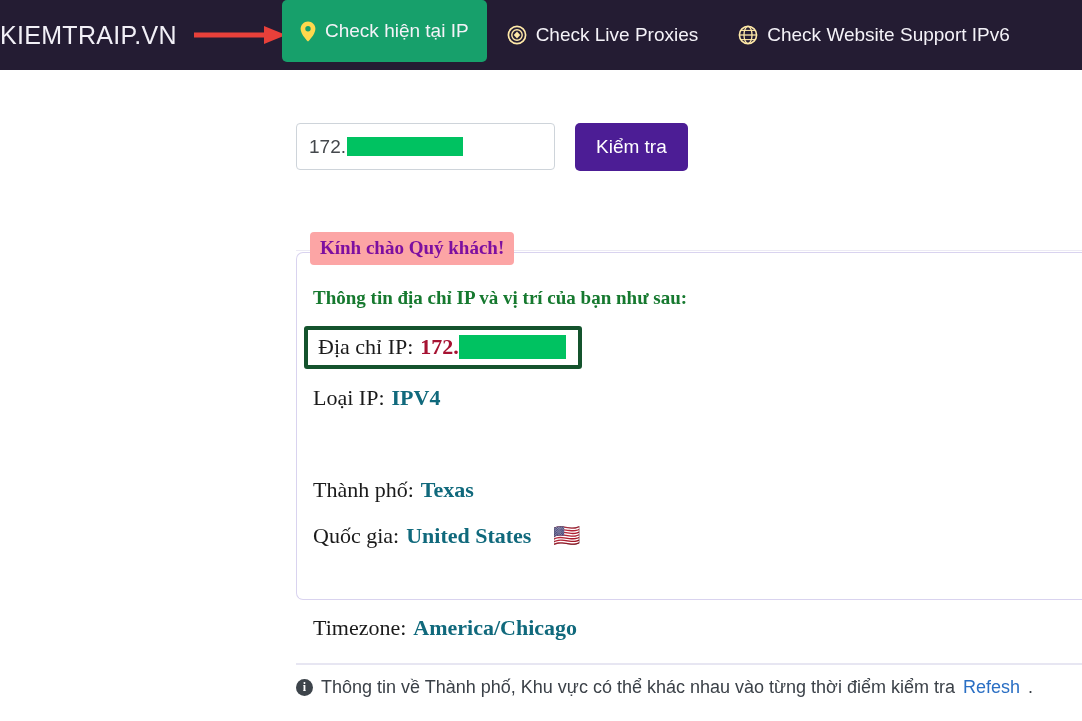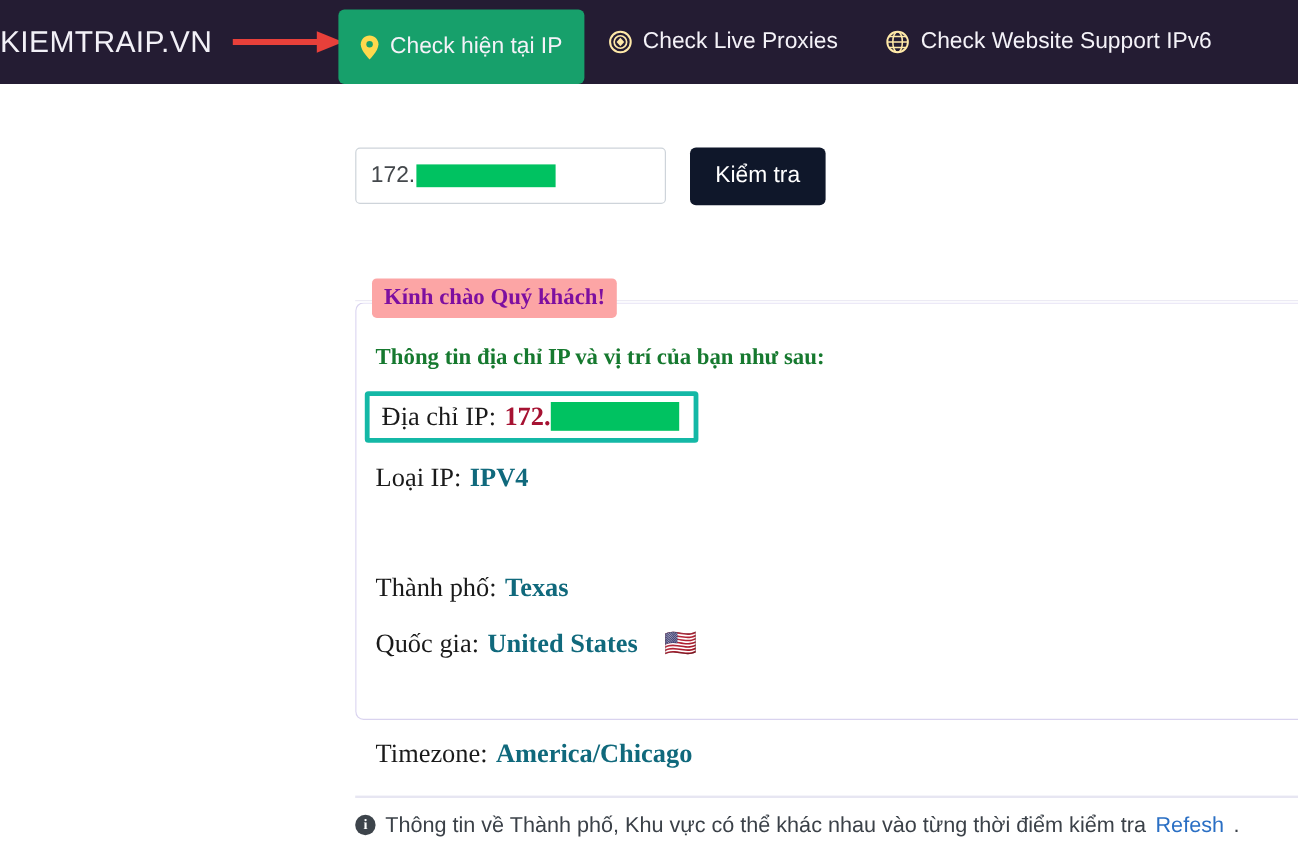--- a/index.html
+++ b/index.html
@@ -24,21 +24,21 @@
     letter-spacing: 0.3px;
     white-space: nowrap;
     font-weight: 400;
   }
   .arrow-wrap {
     position: absolute; left: 192px; top: 24px;
     width: 96px; height: 22px;
   }
   .nav {
     position: absolute; left: 282px; top: 0;
-    display: flex; align-items: flex-end; height: 70px;
+    display: flex; align-items: flex-start; height: 70px;
   }
   .nav-item {
     display: flex; align-items: center; gap: 9px;
     height: 70px; padding: 0 20px;
     color: #f4f2f8; font-size: 19px; white-space: nowrap;
     cursor: pointer;
   }
   .nav-item.active {
     background: #17a06b;
     height: 62px;
@@ -66,21 +66,21 @@
   .ip-input .val { white-space: nowrap; }
   .redact-input {
     display: inline-block;
     width: 116px; height: 19px;
     background: #00c261;
     margin-left: 1px;
     vertical-align: middle;
   }
   .check-btn {
     height: 48px;
-    background: #0f172a;
+    background: #4c1d95;
     color: #fff;
     border: none; border-radius: 5px;
     font-size: 19px;
     padding: 0 21px;
     cursor: pointer;
     font-family: "Liberation Sans", sans-serif;
   }
 
   
   .divider {
@@ -133,21 +133,21 @@
   .info-row .label { font-weight: normal; }
   .info-row .value {
     font-weight: bold;
     color: #10697c;
     margin-left: 7px;
   }
 
   
   .ip-row {
     position: absolute; left: 7px; top: 73px;
-    border: 4px solid #14b8a6;
+    border: 4px solid #14532d;
     border-radius: 3px;
     padding: 4px 12px 5px 10px;
     display: flex; align-items: center;
     font-family: "Liberation Serif", serif;
     font-size: 22px;
     color: #1a1a1a;
     white-space: nowrap;
     width: 278px;
   }
   .ip-row .value {

